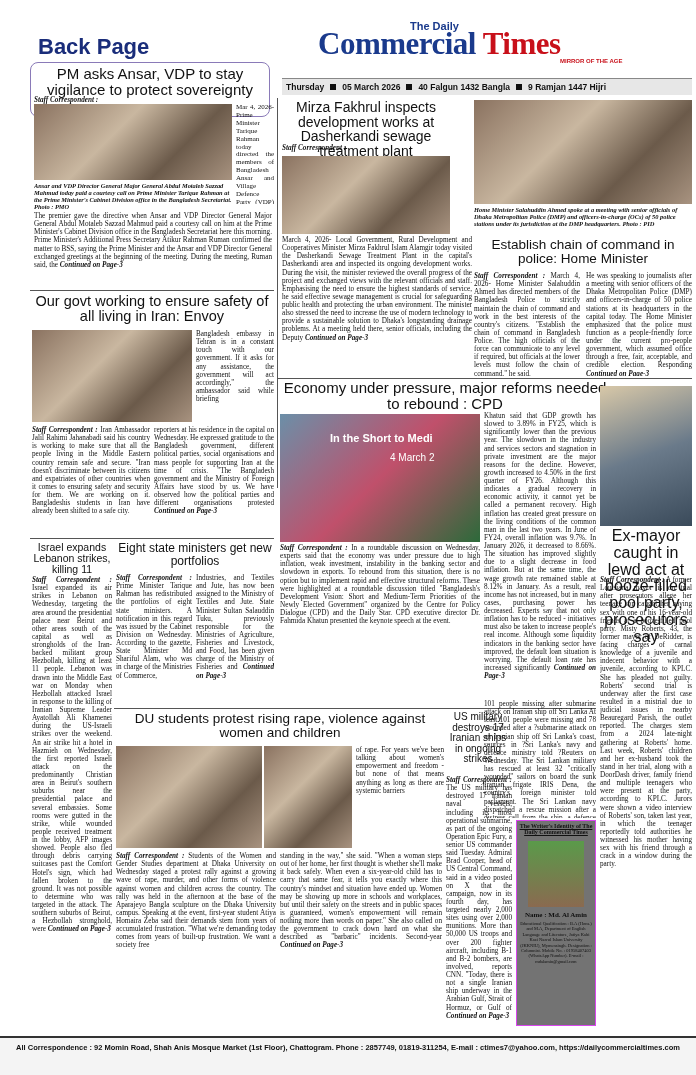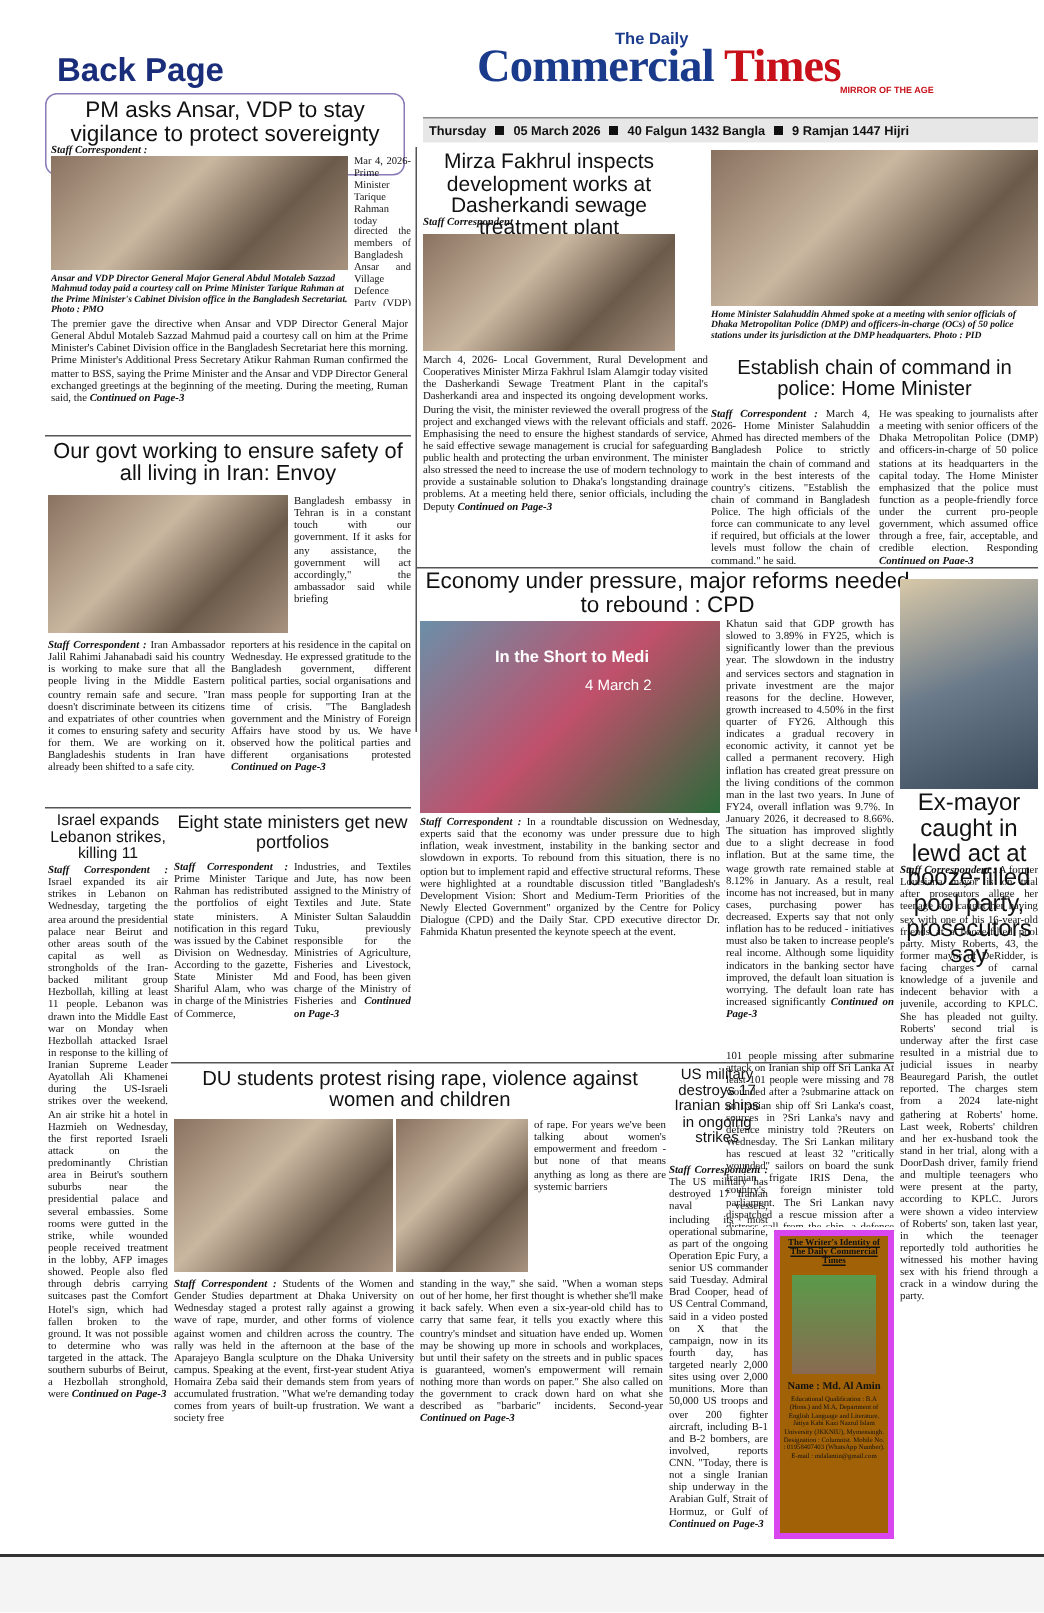--- a/index.html
+++ b/index.html
@@ -15,21 +15,21 @@
 .lead-box{left:30px;top:62px;width:240px;height:55px;border:1px solid #8a7ab8;border-radius:8px;background:#fff}
 .h1{font-family:"Liberation Sans",sans-serif;font-weight:normal;text-align:center;line-height:1.05;color:#111}
 .body-t{font-size:7.2px;line-height:1.13;text-align:justify}
 .cont{font-style:italic;font-weight:bold}
 .photo{background:linear-gradient(135deg,#8a7260,#c9b7a0 40%,#6b5a4a 70%,#a89380)}
 .cap{font-size:6.4px;font-style:italic;font-weight:bold;line-height:1.1}
 .bycor{font-style:italic;font-weight:bold}
 .rule{background:#555;height:1px}
 .vrule{background:#555;width:1px}
 .footer{left:0;top:1036px;width:696px;height:39px;background:#f4f4f4;border-top:2px solid #333;font-family:"Liberation Sans",sans-serif;font-size:7.5px;font-weight:bold;text-align:center;padding-top:4px;line-height:1.5}
-.wbox{border:4px solid #d946ef;background:#a16207}
+.wbox{border:1px solid #d946ef;background:#737373}
 </style>
 </head>
 <body>
 
 <div class="abs back-page">Back Page</div>
 <div class="abs logo-the">The Daily</div>
 <div class="abs logo-main"><span>Commercial</span> <span class="red">Times</span></div>
 <div class="abs logo-tag">MIRROR OF THE AGE</div>
 <div class="abs dateline">
   <span>Thursday</span>
@@ -103,13 +103,14 @@
 <div class="abs body-t" style="left:484px;top:700px;width:112px;height:118px;overflow:hidden">101 people missing after submarine attack on Iranian ship off Sri Lanka At least 101 people were missing and 78 wounded after a ?submarine attack on an Iranian ship off Sri Lanka's coast, sources in ?Sri Lanka's navy and defence ministry told ?Reuters on Wednesday. The Sri Lankan military has rescued at least 32 "critically wounded" sailors on board the sunk Iranian frigate IRIS Dena, the country's foreign minister told parliament. The Sri Lankan navy dispatched a rescue mission after a distress call from the ship, a defence ministry spokesperson said earlier on</div>
 
 <div class="abs wbox" style="left:516px;top:820px;width:80px;height:206px">
   <div style="font-size:6px;font-weight:bold;text-align:center;text-decoration:underline;padding:2px">The Writer's Identity of The Daily Commercial Times</div>
   <div class="photo" style="width:56px;height:66px;margin:4px auto;background:linear-gradient(180deg,#5a9a4a,#8a6a50)"></div>
   <div style="font-size:7px;font-weight:bold;text-align:center">Name : Md. Al Amin</div>
   <div style="font-size:4.5px;text-align:center;padding:2px;line-height:1.2">Educational Qualification : B.A (Hons.) and M.A, Department of English Language and Literature, Jatiya Kabi Kazi Nazrul Islam University (JKKNIU), Mymensingh. Designation : Columnist. Mobile No. : 01958407403 (WhatsApp Number). E-mail : mdalamin@gmail.com</div>
 </div>
 
 <div class="abs footer">
+  <div>All Correspondence : 92 Momin Road, Shah Anis Mosque Market (1st Floor), Chattogram. Phone : 2857749, 01819-311254, E-mail : ctimes7@yahoo.com, https://dailycommercialtimes.com</div>
 </div>
 
 </body></html>

